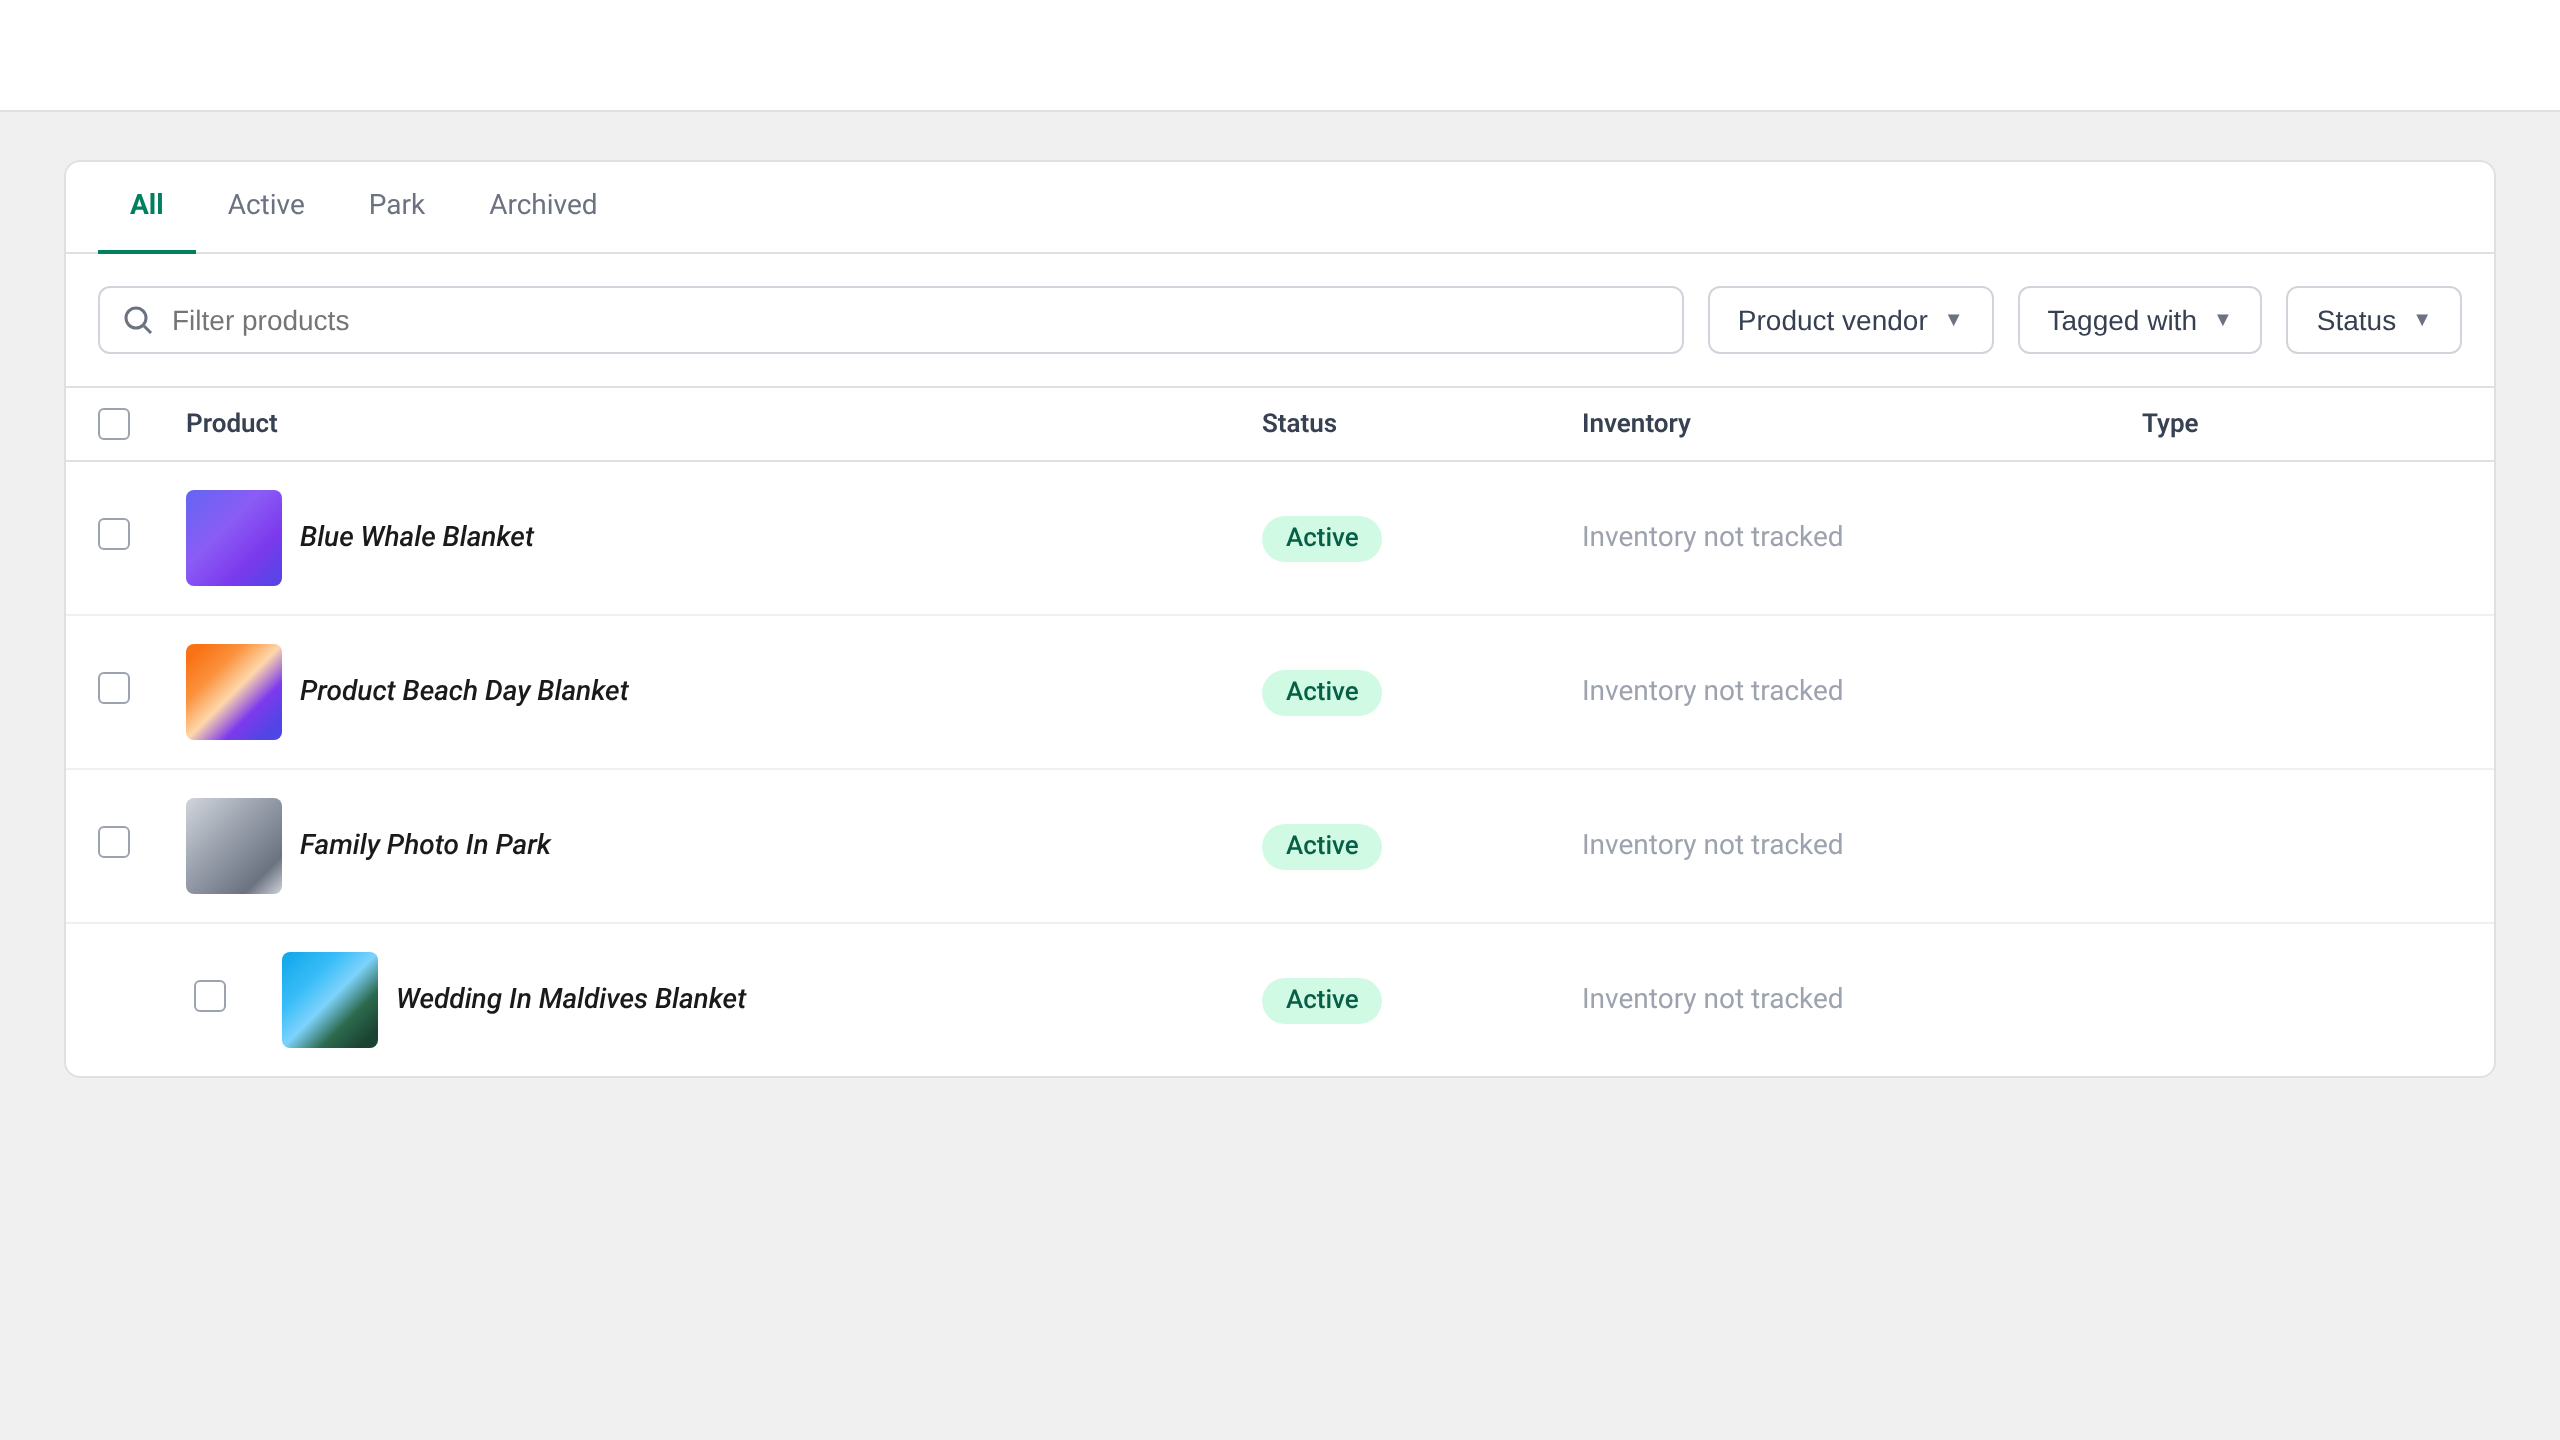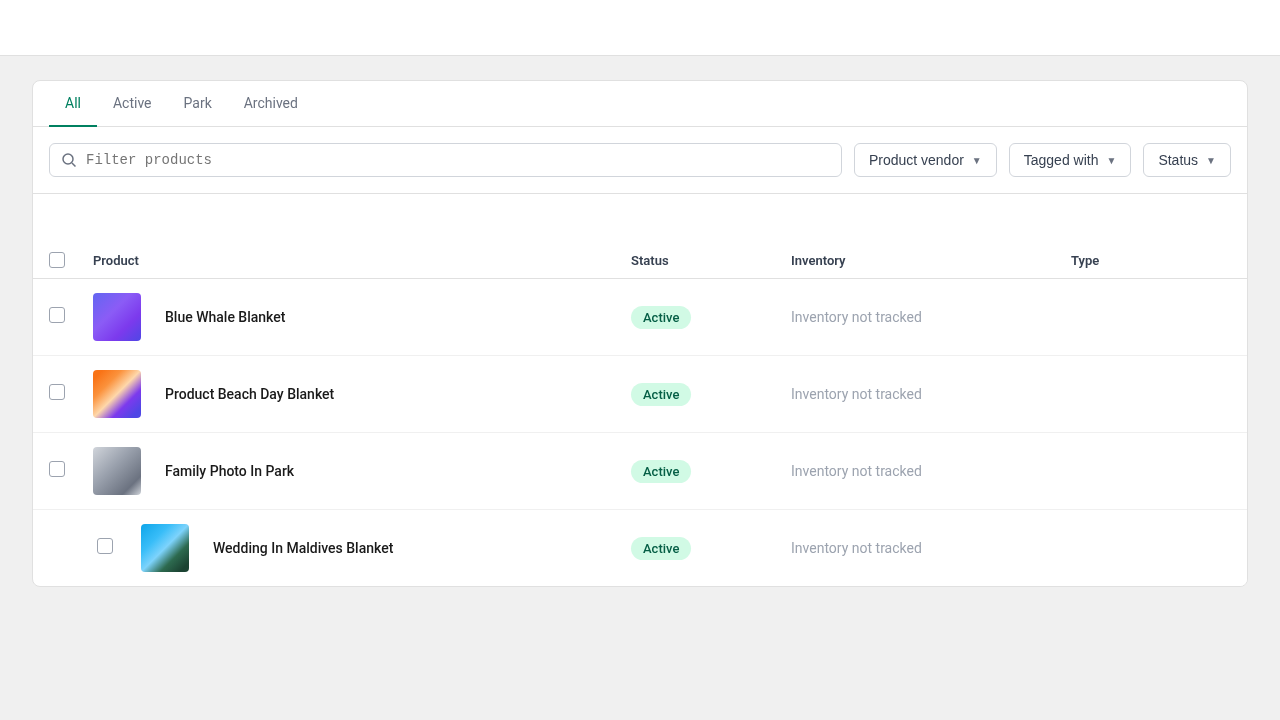--- a/index.html
+++ b/index.html
@@ -39,21 +39,21 @@
       font-size: 14px;
       color: #6b7280;
       cursor: pointer;
       border-bottom: 2px solid transparent;
       margin-bottom: -1px;
       text-decoration: none;
     }
     .tab.active {
       color: #008060;
       border-bottom: 2px solid #008060;
-      font-weight: 400;
+      font-weight: 700;
     }
     .toolbar {
       display: flex;
       align-items: center;
       gap: 12px;
       padding: 16px;
       border-bottom: 1px solid #e0e0e0;
     }
     .search-wrapper {
       flex: 1;
@@ -70,21 +70,20 @@
     }
     .search-input {
       width: 100%;
       padding: 8px 12px 8px 36px;
       border: 1px solid #d1d5db;
       border-radius: 6px;
       font-size: 14px;
       color: #374151;
       outline: none;
       background: #fff;
-      font-family: Liberation Mono, monospace;
     }
     .filter-btn {
       display: flex;
       align-items: center;
       gap: 8px;
       padding: 8px 14px;
       border: 1px solid #d1d5db;
       border-radius: 6px;
       background: #fff;
       font-size: 14px;
@@ -102,21 +101,20 @@
       padding: 10px 16px;
       border-bottom: 1px solid #e0e0e0;
       background: #fff;
     }
     .th {
       font-size: 13px;
       font-weight: 600;
       color: #374151;
       display: flex;
       align-items: center;
-      margin-top: 48px;
     }
     .product-row {
       display: grid;
       grid-template-columns: 44px 1fr 160px 280px 160px;
       padding: 14px 16px;
       border-bottom: 1px solid #f0f0f0;
       align-items: center;
       background: #fff;
     }
     .product-row:last-child {
@@ -128,21 +126,22 @@
       height: 16px;
       border: 1.5px solid #9ca3af;
       border-radius: 3px;
       cursor: pointer;
       appearance: none;
       background: #fff;
     }
     .product-cell {
       display: flex;
       align-items: center;
-      gap: 24px;
+      gap: 9px;
+      font-style: italic;
     }
     .product-thumb {
       width: 48px;
       height: 48px;
       border-radius: 4px;
       background: #e5e7eb;
       object-fit: cover;
       flex-shrink: 0;
       overflow: hidden;
       display: flex;

